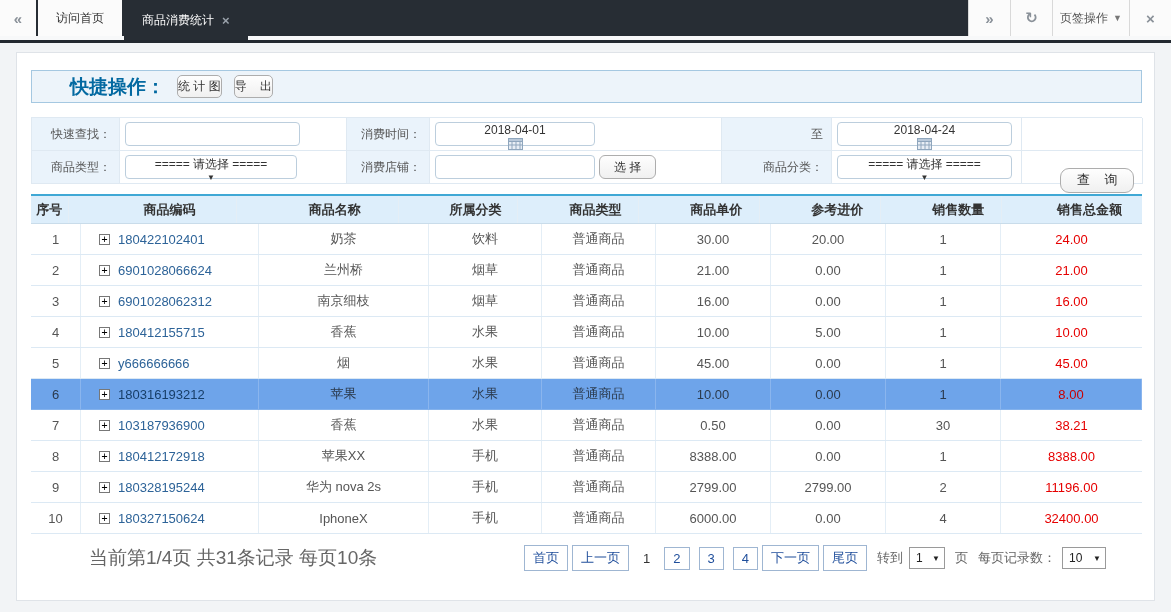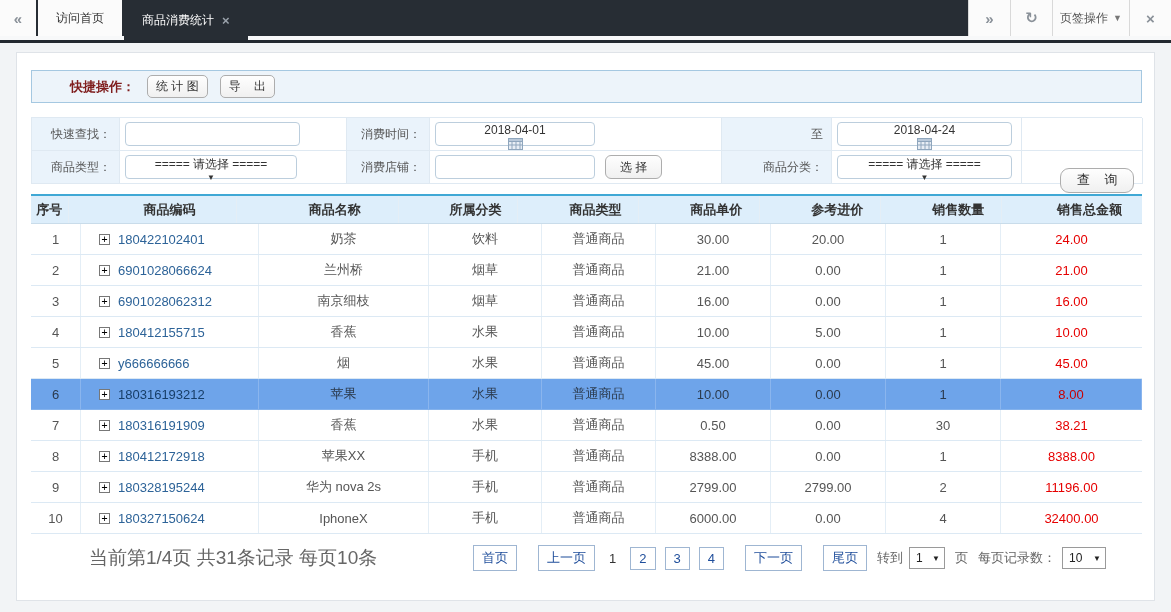--- a/index.html
+++ b/index.html
@@ -22,38 +22,38 @@
   .tb-right .tb-cell { border-left:1px solid #d9d9d9; }
   .tb-btn-sm { width:42px; font-size:15px; color:#8a9199; font-weight:bold; }
   .tb-btn-ops { width:77px; font-size:12px; color:#555; }
   .tb-btn-ops .caret { font-size:9px; margin-left:5px; color:#777; }
 
   
   .panel { position:absolute; left:16px; top:52px; width:1139px; height:549px; background:#fff; border:1px solid #dfe3e8; }
 
   
   .quickbar { position:absolute; left:14px; top:17px; width:1111px; height:33px; background:#edf4fa; border:1px solid #a5c8e1; display:flex; align-items:center; }
-  .quickbar-label { font-weight:bold; color:#7f1d1d; margin-left:38px; font-size:13px;text-align:right; }
+  .quickbar-label { font-weight:bold; color:#0369a1; margin-left:38px; font-size:19px;text-align:right; }
   .btn { display:inline-flex; align-items:center; justify-content:center; background:linear-gradient(#fefefe,#f0f0f0); border:1px solid #adadad; border-radius:5px; color:#333; font-size:12px; cursor:pointer; white-space:pre; }
-  .qb-btn { height:23px; padding:0 8px; margin-left:12px; }
+  .qb-btn { height:23px; padding:0 0; margin-left:12px; }
 
   
   .filterform { position:absolute; left:14px; top:64px; width:1111px; display:grid; grid-template-columns:88px 227px 83px 292px 110px 190px 121px; grid-auto-rows:33px; border-top:1px solid #dfe9f2; border-left:1px solid #dfe9f2; }
   .fcell { border-right:1px solid #dfe9f2; border-bottom:1px solid #dfe9f2; display:flex; align-items:center; }
   .flabel { background:#eaf3fb; justify-content:flex-end; padding-right:8px; color:#555; font-size:12px; }
   .ffield { background:#fff; padding-left:5px; }
   .tbx { height:24px; border:1px solid #bccedd; border-radius:4px; background:#fff; font-size:12px; color:#333; padding:0 6px; font-family:inherit; outline:none;flex-direction:column; }
   .inp-search { width:175px; }
   .datebox { width:160px; display:flex; align-items:center; justify-content:space-between; cursor:pointer; }
   .datebox.wide { width:175px; }
   .selectbox { width:172px; display:flex; align-items:center; justify-content:space-between; cursor:pointer; }
   .selectbox.wide { width:175px; }
   .selectbox .caret { font-size:8px; color:#333; }
   .inp-shop { width:160px; }
-  .mini-btn { height:24px; padding:0 14px; margin-left:10px; border-radius:6px; }
+  .mini-btn { height:24px; padding:0 14px; margin-left:4px; border-radius:6px; }
   .query-btn { height:25px; padding:0 16px; margin-left:33px; border-radius:9px; font-size:13px;margin-top:26px; }
 
   
   .datatable { position:absolute; left:14px; top:141px; width:1111px; }
   .dt-head { display:flex; background:#ddeefb; border-top:2px solid #3fa8d5; border-bottom:1px solid #c9dcea; height:30px;gap:35px; }
   .dt-head .dcell { font-weight:bold; color:#333; font-size:13px; }
   .dt-row { display:flex; height:31px; background:#fff; border-bottom:1px solid #dce9f4; cursor:pointer; }
   .dt-row.selected { background:#6ea4ea; border-bottom:1px solid #84b2ec; }
   .dcell { display:flex; align-items:center; justify-content:center; font-size:13px; color:#555; border-right:1px solid #e4eef6; height:100%; }
   .dt-row.selected .dcell { border-right:1px solid #8ab5ee; color:#2b3a4d; }
@@ -64,21 +64,21 @@
   .expand-ico { width:11px; height:11px; border:1px solid #777; background:#fff; color:#000; font-size:10px; line-height:9px; text-align:center; margin-right:8px; flex:0 0 auto; font-family:"DejaVu Sans Mono",monospace; }
   .code-link { color:#2d6398; }
   .dt-row.selected .code-link { color:#173e68; }
   .total-red { color:#e60000; }
   .dt-row.selected .total-red { color:#c80000; }
 
   
   .pager { position:absolute; left:14px; top:488px; width:1111px; height:34px; display:flex; align-items:center; }
   .pg-summary { color:#666; font-size:19px; margin-left:58px; }
   .pg-right { margin-left:auto; margin-right:36px; display:flex; align-items:center; }
-  .pg-btn { border:1px solid #9fb6d2; background:#fff; color:#1f4e9b; font-size:13px; padding:3px 8px; margin-left:21px; cursor:pointer; }
+  .pg-btn { border:1px solid #9fb6d2; background:#fff; color:#1f4e9b; font-size:13px; padding:3px 8px; margin-left:4px; cursor:pointer; }
   .pg-num { margin-left:9px; }
   .pg-num.current { border:none; background:none; color:#333; padding:3px 5px; cursor:default; }
   .pg-text { color:#666; font-size:13px; margin-left:10px;text-align:center; }
   .pg-select { display:inline-flex; align-items:center; justify-content:space-between; border:1px solid #9a9a9a; background:#fff; height:22px; padding:0 4px 0 6px; margin-left:6px; font-size:12px; color:#222; cursor:pointer; }
   .pg-select .caret { font-size:8px; margin-left:4px; }
   .w-goto { width:36px; } .w-pp { width:44px; }
 
   .cal-ico { display:inline-block; flex:0 0 auto; }
 </style>
 </head>
@@ -279,21 +279,21 @@
           <div class="dcell c4">普通商品</div>
           <div class="dcell c5">10.00</div>
           <div class="dcell c6">0.00</div>
           <div class="dcell c7">1</div>
           <div class="dcell c8 total-red">8.00</div>
         </div>
         <div class="dt-row">
           <div class="dcell c0">7</div>
           <div class="dcell c1">
             <span class="expand-ico">+</span>
-            <span class="code-link">180316191909</span>
+            <span class="code-link">103187936900</span>
           </div>
           <div class="dcell c2">香蕉</div>
           <div class="dcell c3">水果</div>
           <div class="dcell c4">普通商品</div>
           <div class="dcell c5">0.50</div>
           <div class="dcell c6">0.00</div>
           <div class="dcell c7">30</div>
           <div class="dcell c8 total-red">38.21</div>
         </div>
         <div class="dt-row">

